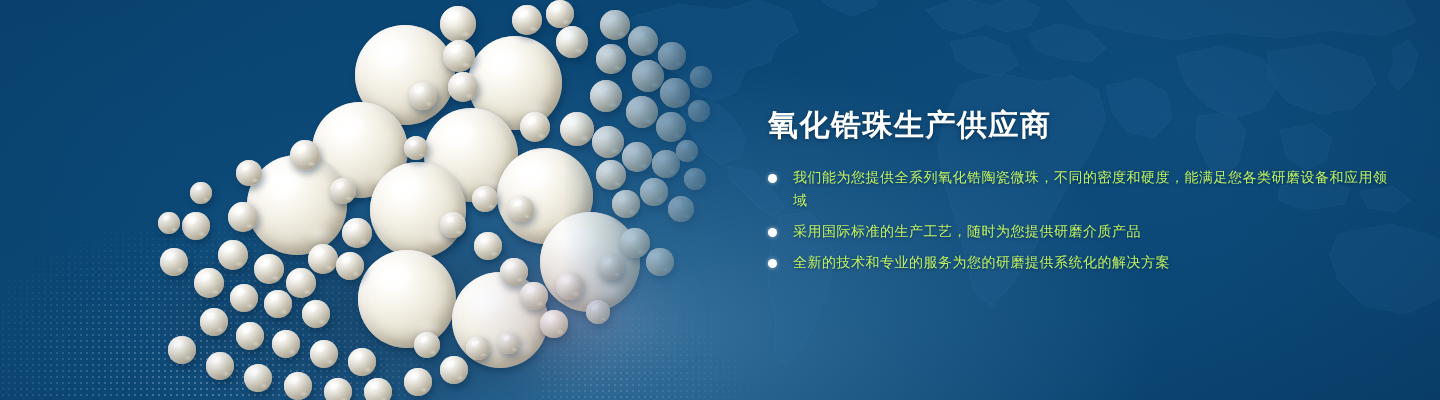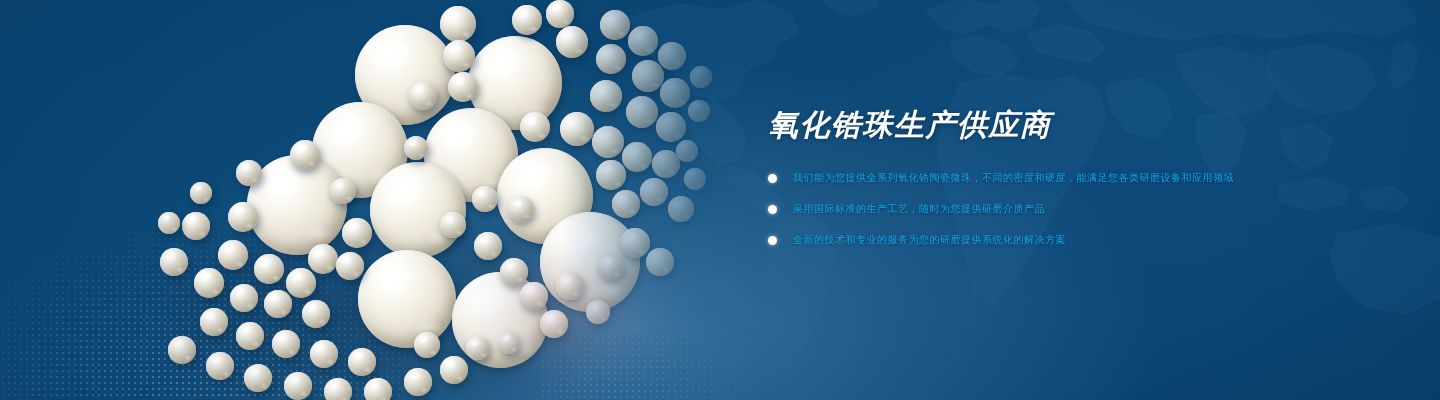--- a/index.html
+++ b/index.html
@@ -125,33 +125,32 @@
     width:620px;
   }
   .headline {
     font-size:30px;
     line-height:38px;
     font-weight:bold;
     color:#ffffff;
     letter-spacing:1.5px;
     text-shadow:0 1px 4px rgba(2,26,50,0.55);
     white-space:nowrap;
-    font-style:italic;
   }
   .bullets {
     margin-top:22px;
     list-style:none;
   }
   .bullet {
     position:relative;
     padding-left:25px;
     margin-bottom:8px;
-    font-size:10px;
+    font-size:14px;
     line-height:23px;
-    color:#0ea5e9;
+    color:#bef264;
     letter-spacing:0.5px;
     text-shadow:0 1px 3px rgba(2,26,50,0.55);
   }
   .bullet:last-child { margin-bottom:0; }
   .bullet-dot {
     position:absolute;
     left:0; top:8px;
     width:9px; height:9px;
     border-radius:50%;
     background:#ffffff;

